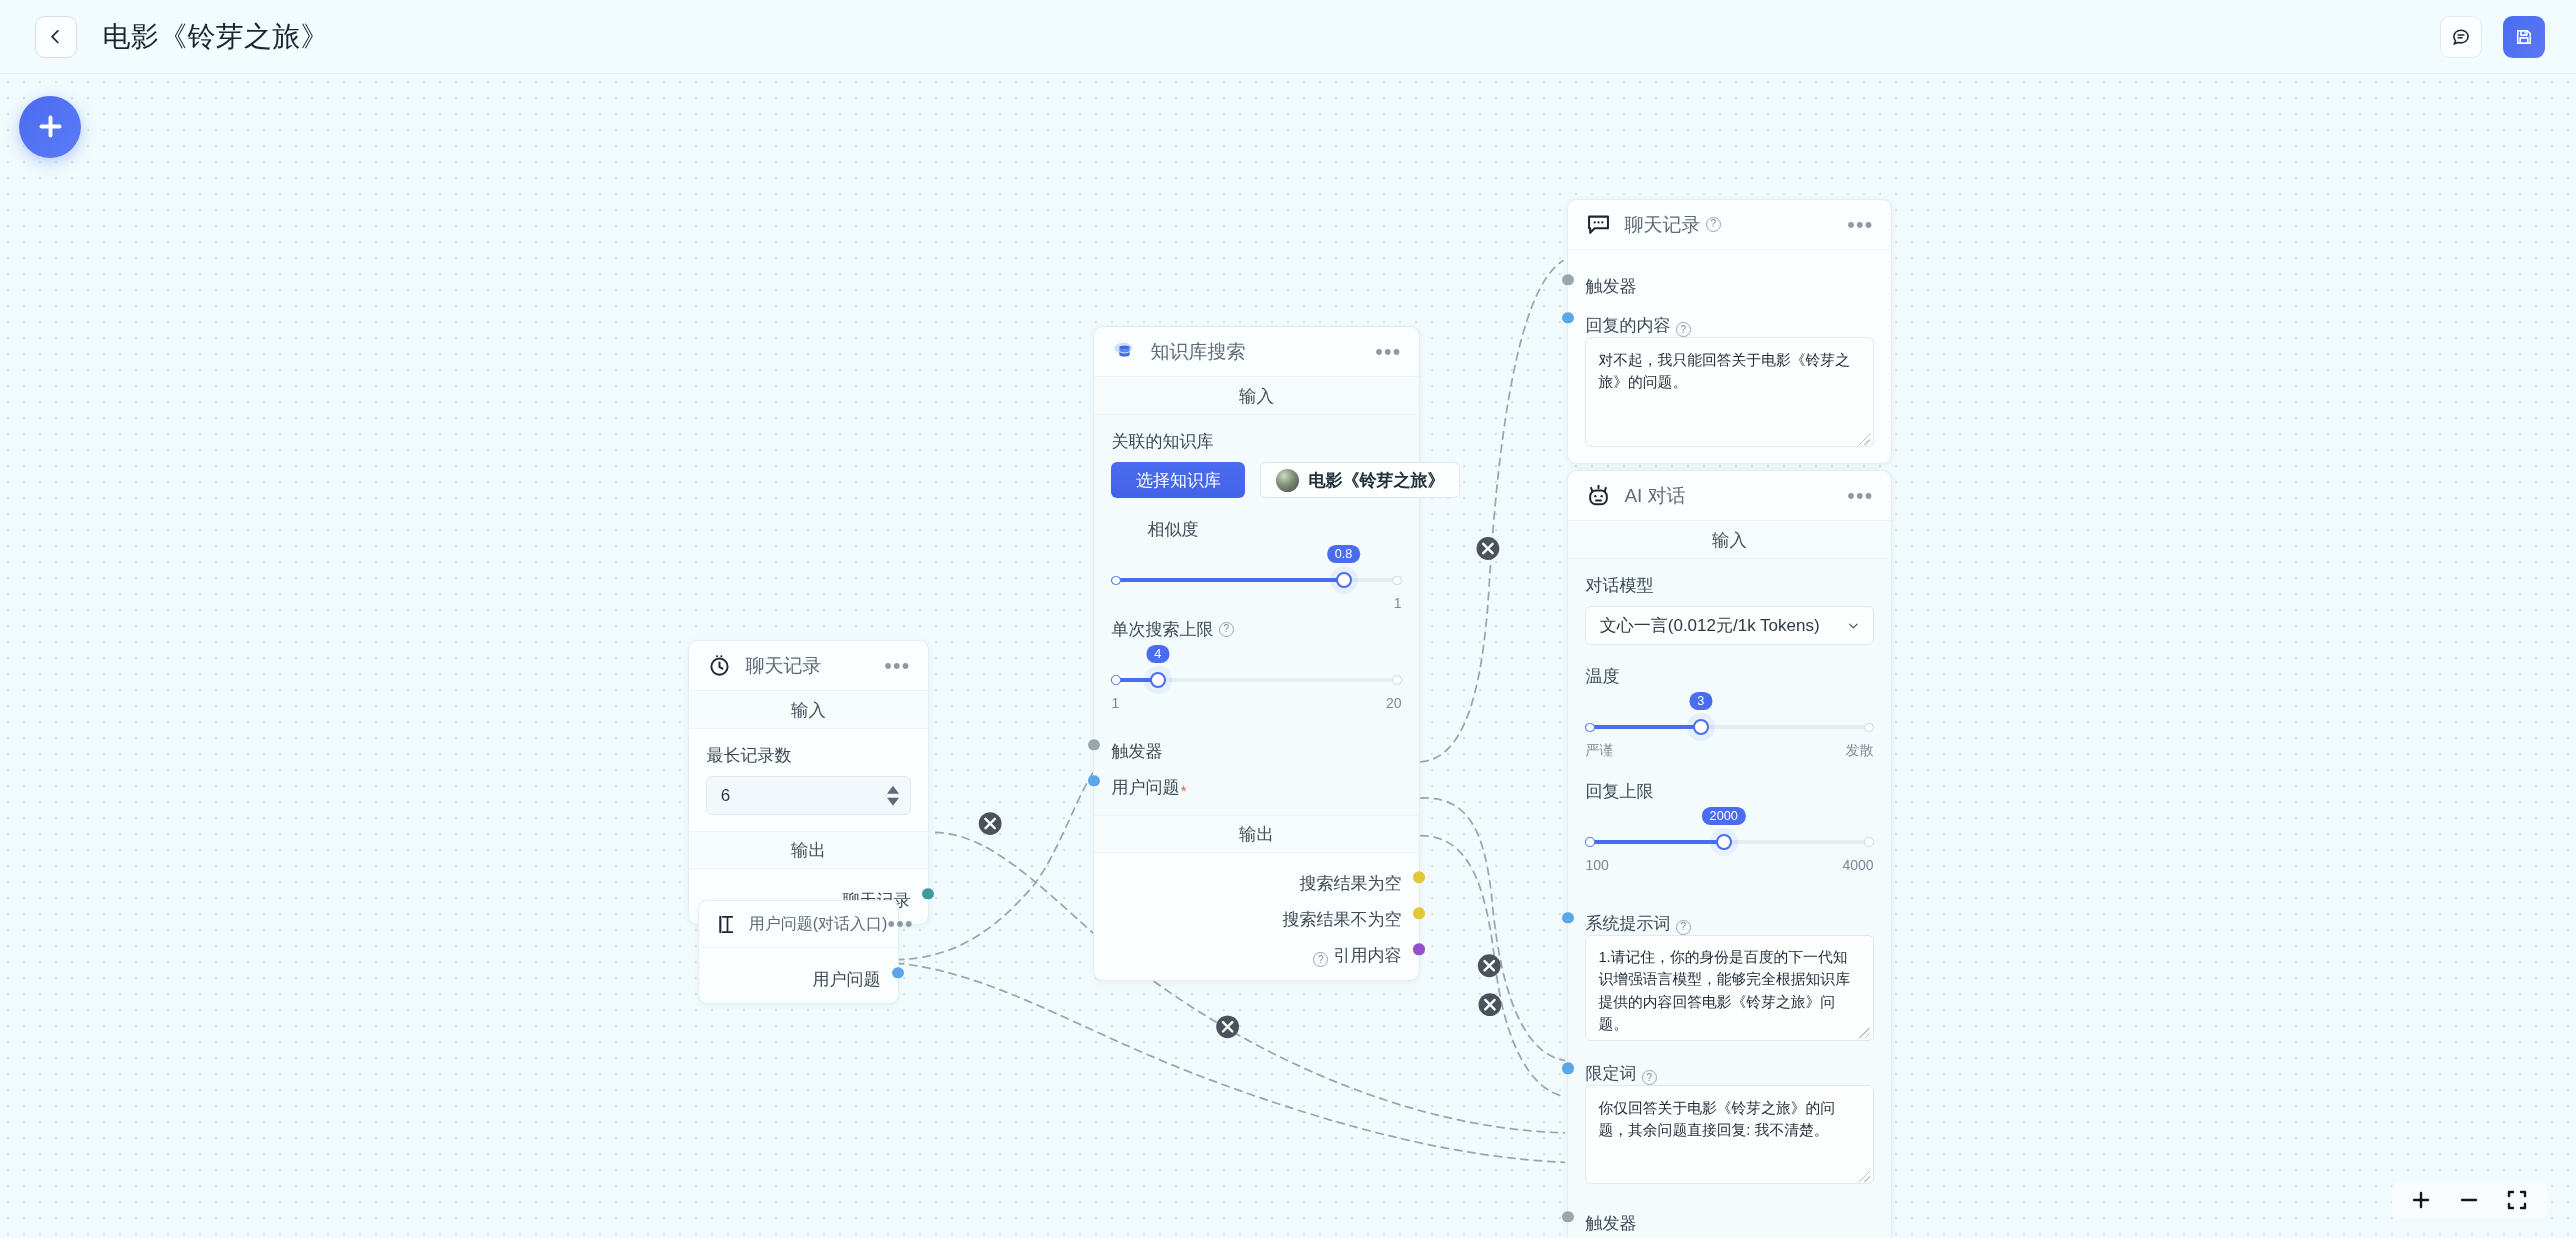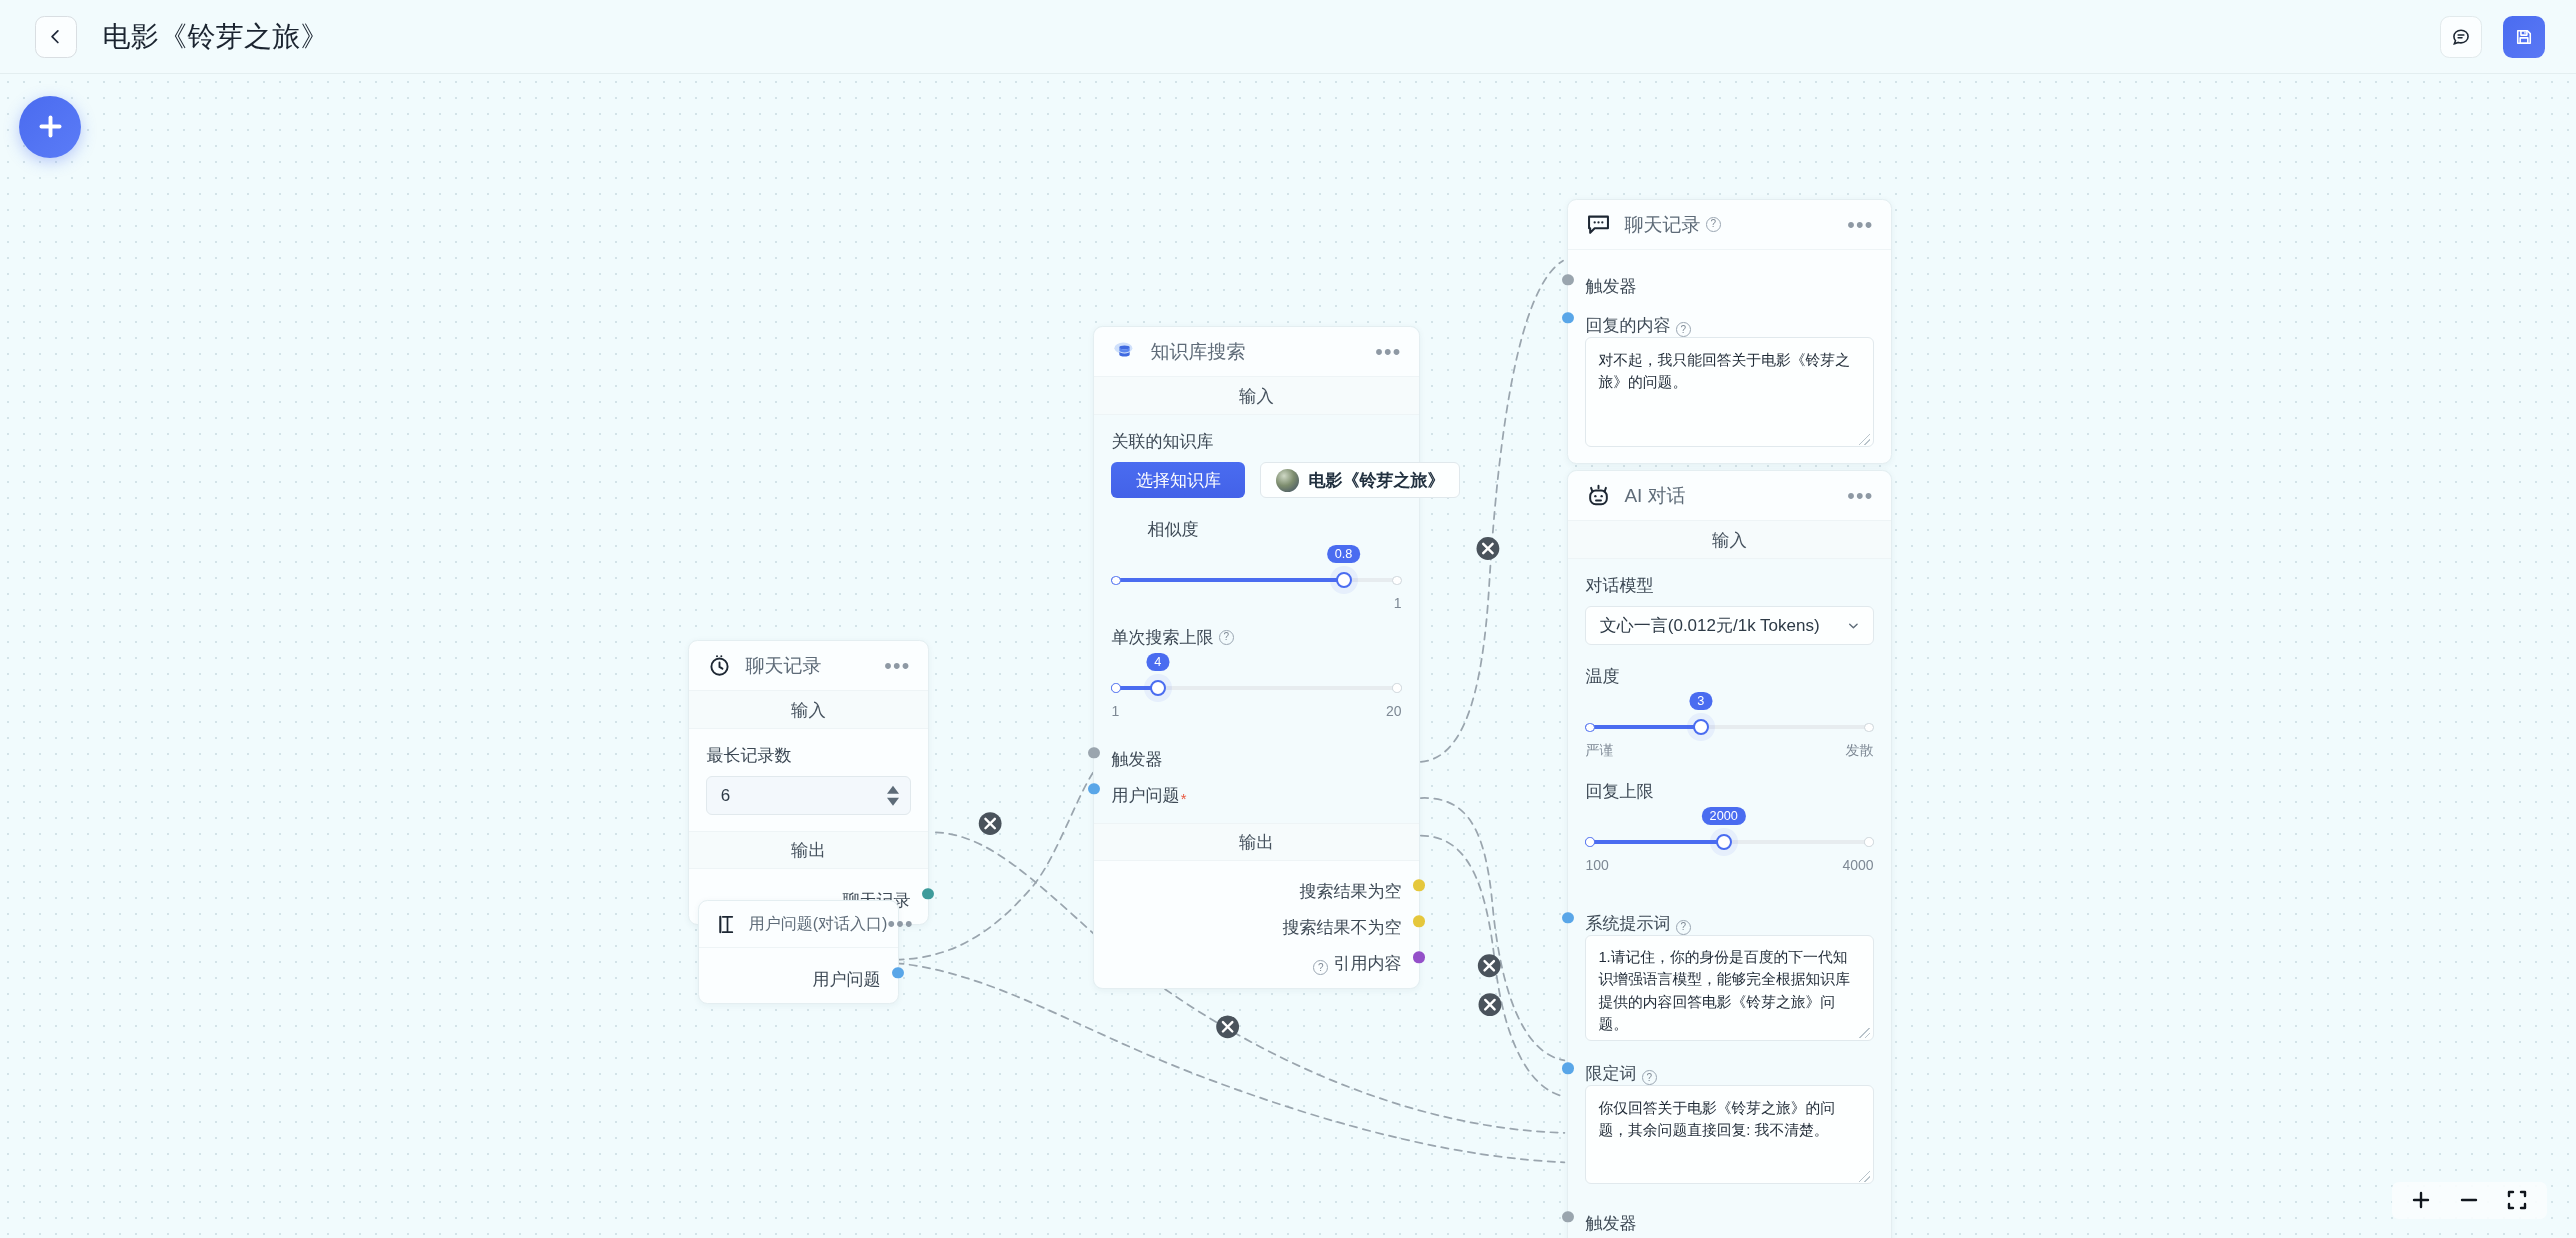--- a/index.html
+++ b/index.html
@@ -377,21 +377,21 @@
           <span class="cap l on"></span>
           <span class="cap r"></span>
           <span class="knob" style="left:80%"></span>
           <span class="bubble" style="left:80%">0.8</span>
         </div>
         <div class="scale">
           <span class="sp"></span>
           <span>1</span>
         </div>
 
-        <div class="field-label" style="margin-top:15px;">
+        <div class="field-label" style="margin-top:7px;">
           <span>单次搜索上限</span>
           <span class="hint">?</span>
         </div>
         <div class="slider-wrap">
           <div class="track"></div>
           <div class="track-fill" style="width:16%"></div>
           <span class="cap l on"></span>
           <span class="cap r"></span>
           <span class="knob" style="left:16%"></span>
           <span class="bubble" style="left:16%">4</span>

